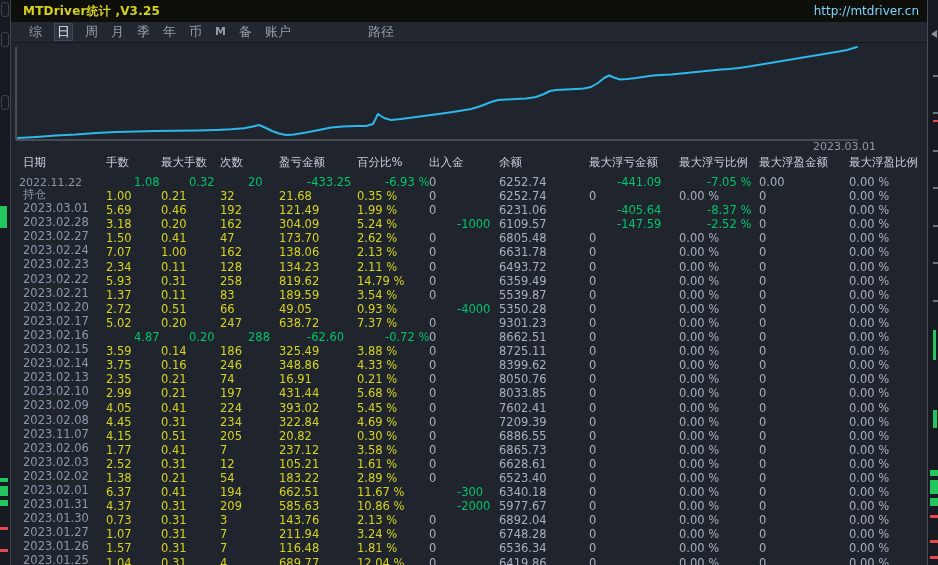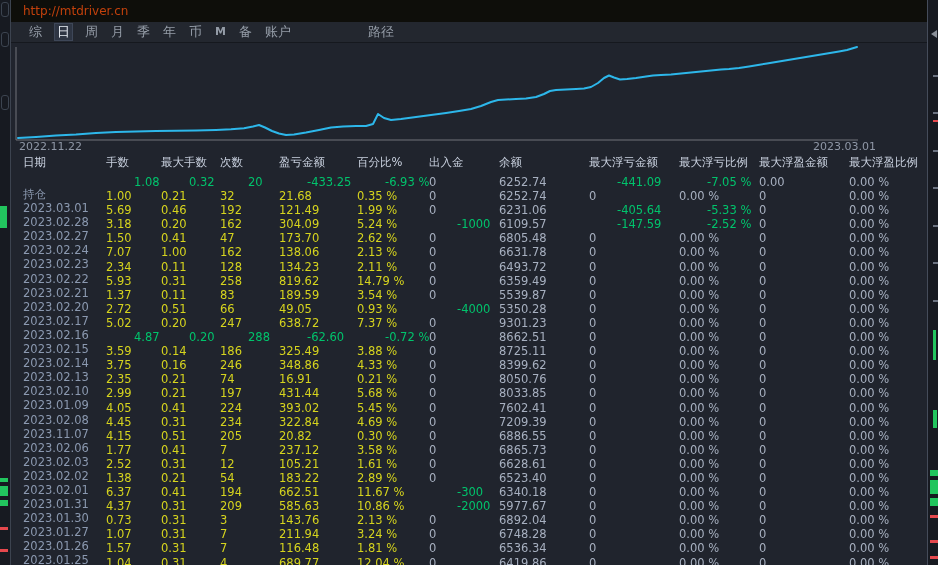--- a/index.html
+++ b/index.html
@@ -27,37 +27,37 @@
   .window{
     position:absolute;left:10px;top:0;width:918px;height:565px;
     background:#20242d;border-left:1px solid #3c434f;border-right:1px solid #454c5a;
     box-sizing:border-box;z-index:2;
   }
   .titlebar{
     height:22px;background:#0e0e0a;display:flex;align-items:center;
     justify-content:space-between;padding:0 8px 0 12px;box-sizing:border-box;
   }
   .title{color:#d6d01e;font-size:12px;font-weight:bold;letter-spacing:.2px;}
-  .url{color:#c2410c;font-size:12px;}
+  .url{color:#7dd3fc;font-size:12px;}
   .menubar{
     height:20px;background:#23272f;border-bottom:1px solid #15181e;
     display:flex;align-items:center;padding-left:18px;font-size:13px;color:#959da8;
   }
   .menu-item{margin-right:13px;line-height:16px;cursor:default;white-space:nowrap;}
   .menu-item.selected{
     background:#2e3543;color:#e9edf4;padding:0 2px;
     box-shadow:0 0 0 1px #3e4758;
   }
   .menu-item.latin{font-size:11px;font-weight:bold;}
   .menu-path{margin-left:64px;}
   
   .chart{position:relative;height:112px;background:#20242d;}
   .chart svg{position:absolute;left:0;top:0;}
   .xlabel{position:absolute;color:#8f97a6;font-size:11px;top:97px;}
-  .xlabel.start{left:8px;}
+  .xlabel.start{left:8px;margin-top:36px;}
   .xlabel.end{left:802px;}
   
   .table{position:absolute;top:154px;left:0;right:0;bottom:0;}
   .trow{
     display:grid;
     grid-template-columns:83px 55px 59px 59px 78px 72px 70px 90px 90px 80px 90px auto;
     height:14.1px;align-items:center;padding-left:12px;box-sizing:border-box;
   }
   .trow.header{height:16px;font-size:12px;color:#c9d1df;}
   .trow .cell{font-size:11.5px;white-space:nowrap;overflow:hidden;line-height:14px;}
@@ -97,20 +97,21 @@
   <div class="mark mk-green" style="right:0;top:480px;width:8px;height:14px"></div>
   <div class="mark mk-green" style="right:0;top:498px;width:8px;height:8px"></div>
   <div class="mark mk-red" style="right:0;top:515px;width:8px;height:3px"></div>
   <div class="mark mk-red" style="right:0;top:540px;width:8px;height:3px"></div>
   <div class="mark mk-red" style="right:0;top:556px;width:8px;height:3px"></div>
 </div>
 
 <div class="window">
 
   <div class="titlebar">
+    <span class="title">MTDriver统计 ,V3.25</span>
     <span class="url">http://mtdriver.cn</span>
   </div>
 
   <div class="menubar">
     <span id="menu-items" style="display:flex;align-items:center;">
         <span class="menu-item">综</span>
         <span class="menu-item selected">日</span>
         <span class="menu-item">周</span>
         <span class="menu-item">月</span>
         <span class="menu-item">季</span>
@@ -180,21 +181,21 @@
         <div class="trow">
           <div class="cell c-date">2023.02.28</div>
           <div class="cell c-y">5.69</div>
           <div class="cell c-y">0.46</div>
           <div class="cell c-y">192</div>
           <div class="cell c-y">121.49</div>
           <div class="cell c-y">1.99 %</div>
           <div class="cell c-n">0</div>
           <div class="cell c-n">6231.06</div>
           <div class="cell c-g">-405.64</div>
-          <div class="cell c-g">-5.33 %</div>
+          <div class="cell c-g">-8.37 %</div>
           <div class="cell c-n">0</div>
           <div class="cell c-n">0.00 %</div>
         </div>
         <div class="trow">
           <div class="cell c-date">2023.02.27</div>
           <div class="cell c-y">3.18</div>
           <div class="cell c-y">0.20</div>
           <div class="cell c-y">162</div>
           <div class="cell c-y">304.09</div>
           <div class="cell c-y">5.24 %</div>
@@ -353,21 +354,21 @@
           <div class="cell c-y">16.91</div>
           <div class="cell c-y">0.21 %</div>
           <div class="cell c-n">0</div>
           <div class="cell c-n">8050.76</div>
           <div class="cell c-n">0</div>
           <div class="cell c-n">0.00 %</div>
           <div class="cell c-n">0</div>
           <div class="cell c-n">0.00 %</div>
         </div>
         <div class="trow">
-          <div class="cell c-date">2023.01.09</div>
+          <div class="cell c-date">2023.02.09</div>
           <div class="cell c-y">2.99</div>
           <div class="cell c-y">0.21</div>
           <div class="cell c-y">197</div>
           <div class="cell c-y">431.44</div>
           <div class="cell c-y">5.68 %</div>
           <div class="cell c-n">0</div>
           <div class="cell c-n">8033.85</div>
           <div class="cell c-n">0</div>
           <div class="cell c-n">0.00 %</div>
           <div class="cell c-n">0</div>

